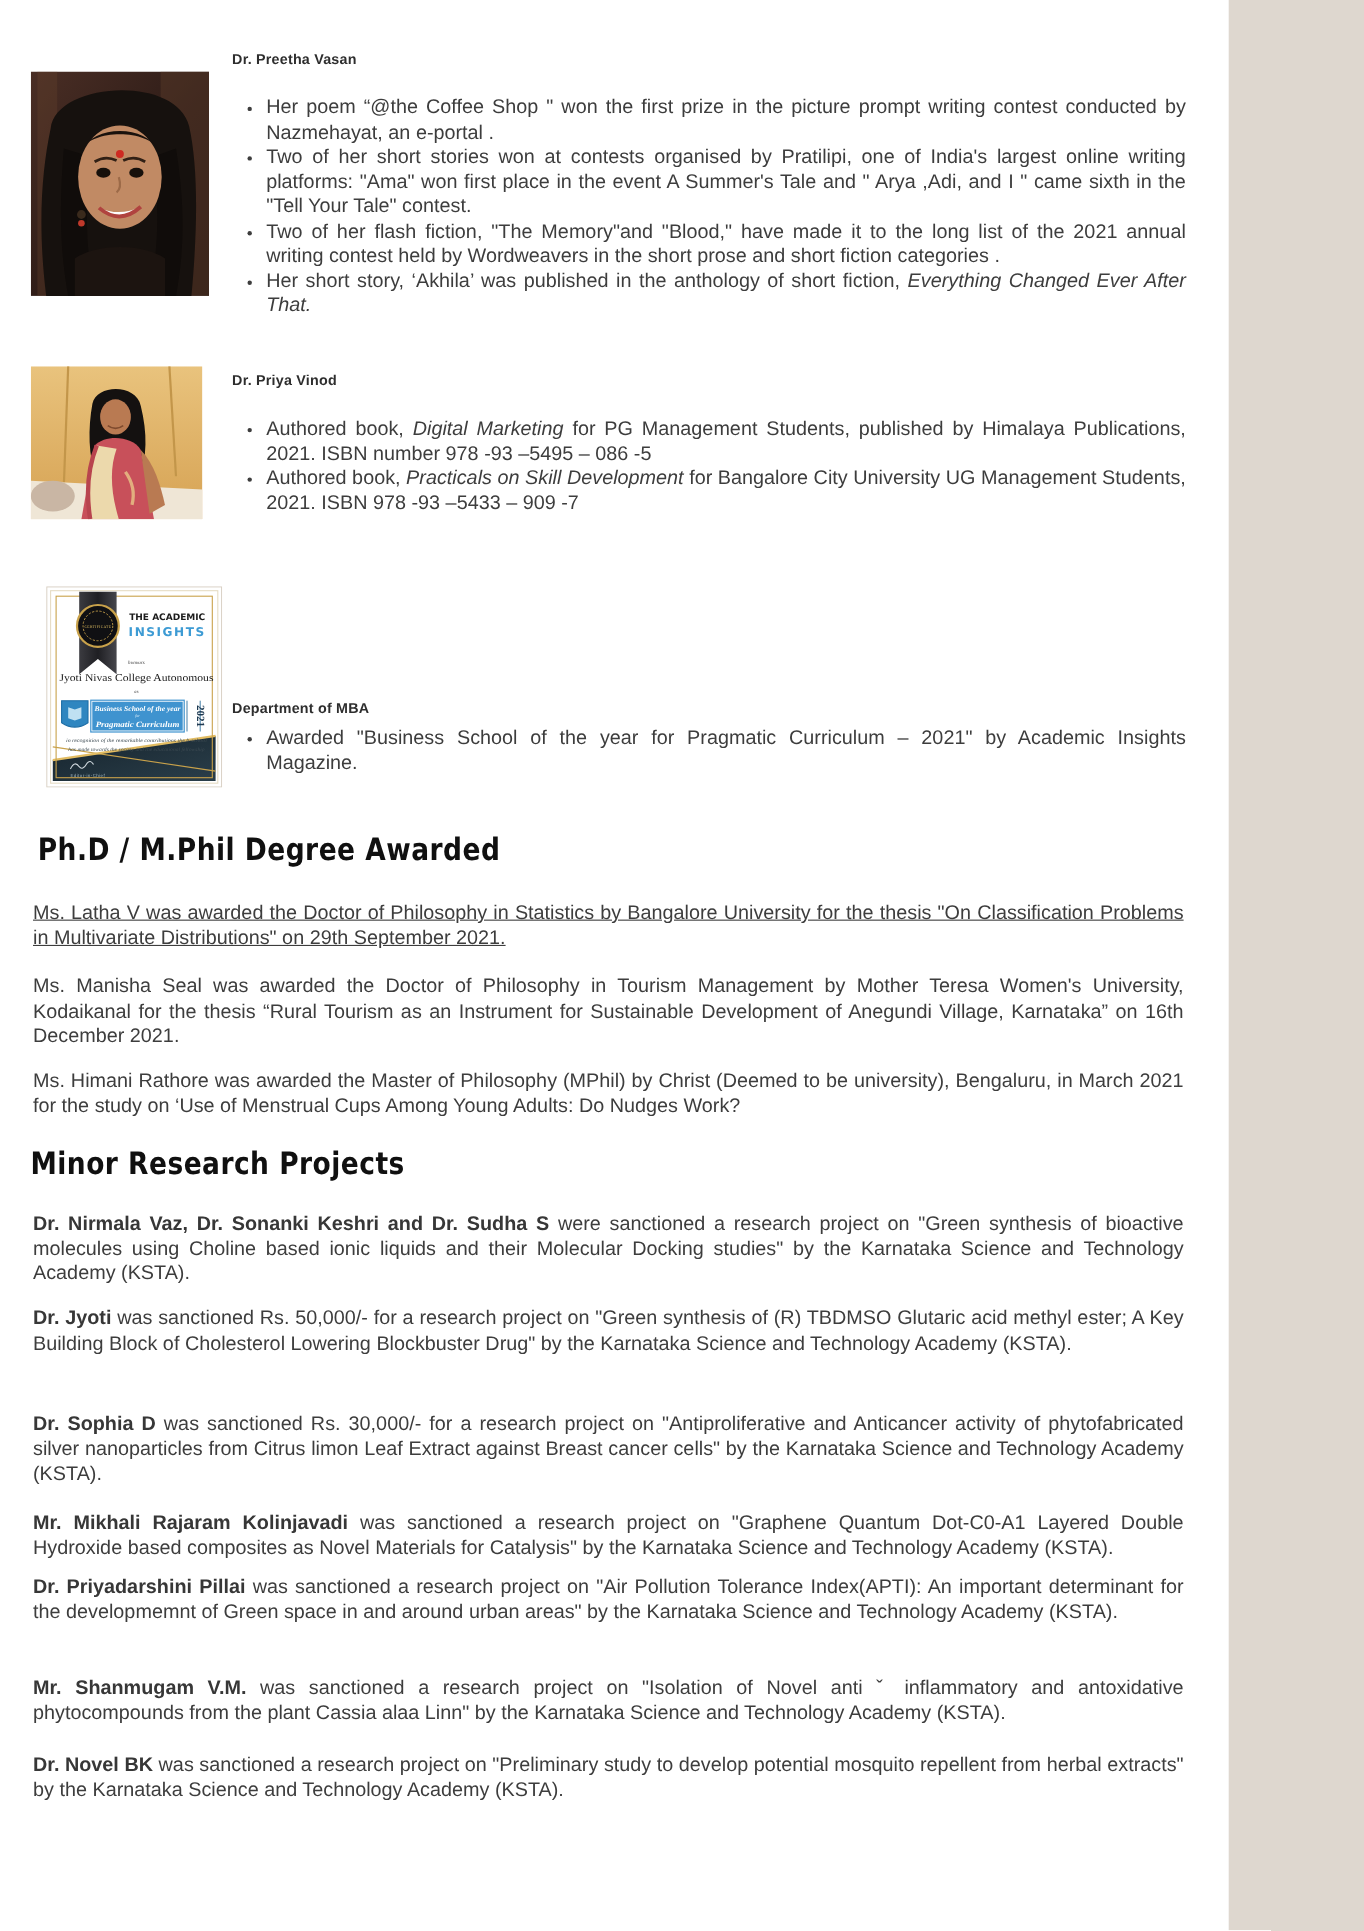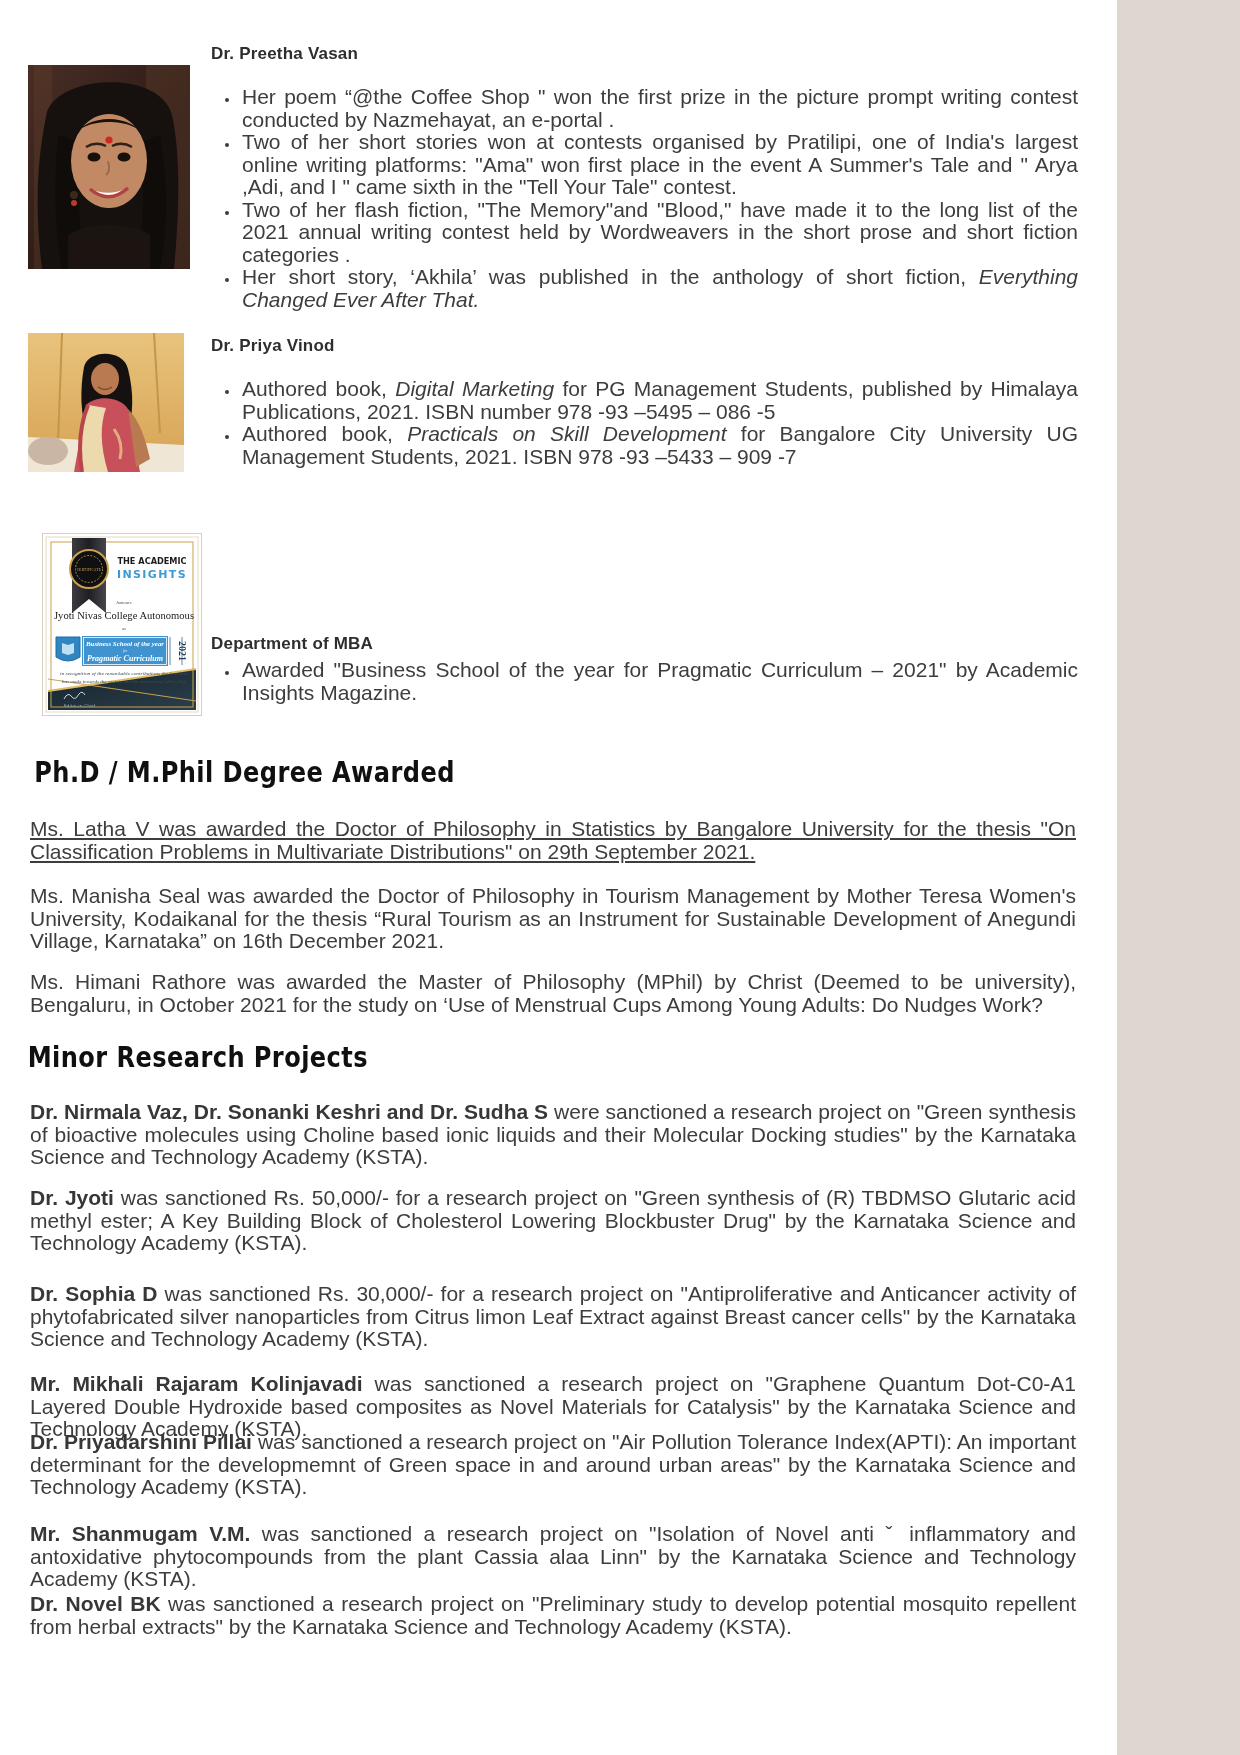--- a/index.html
+++ b/index.html
@@ -1,22 +1,22 @@
 <!DOCTYPE html>
 <html><head>
 <meta charset="utf-8">
 <style>
   html,body{margin:0;padding:0;background:#ffffff;}
   .page{position:relative;width:1240px;height:1755px;background:#ffffff;overflow:hidden;
         font-family:"Liberation Sans",sans-serif;}
   .stripe{position:absolute;top:0;right:0;width:123px;height:1755px;background:#ded7cf;}
   .abs{position:absolute;}
 
-  .sec-title{font-size:17px;font-weight:700;color:#2e2e2e;line-height:24px;letter-spacing:.2px;}
-  .body-text{font-size:21px;line-height:22.5px;color:#3d3d3d;text-align:justify;}
+  .sec-title{font-size:13px;font-weight:700;color:#2e2e2e;line-height:24px;letter-spacing:.2px;}
+  .body-text{font-size:18px;line-height:22.5px;color:#3d3d3d;text-align:justify;}
   .blist{margin:0;padding-left:29px;}
   .blist li{margin:0;padding-left:2px;}
   .blist li::marker{color:#3d3d3d;font-size:14px;}
 
   .txt1{left:211px;top:42px;width:867px;}
   .txt2{left:211px;top:334px;width:867px;}
   .txt3{left:211px;top:632px;width:867px;}
   .txt1 .blist{margin-top:20px;}
   .txt2 .blist{margin-top:20px;}
   .txt3 .blist{margin-top:3px;}
@@ -168,21 +168,21 @@
     <ul class="blist body-text">
       <li><span class="sg-r">Awarded "Business School of the year for Pragmatic Curriculum – 2021" by Academic Insights Magazine.</span></li>
     </ul>
   </div>
 
   <div class="abs heading-wrap h-phd">
     <span class="heading-inner">Ph.D / M.Phil Degree Awarded</span>
   </div>
   <p class="abs para body-text p-phd1"><span class="sg-r">Ms. Latha V was awarded the Doctor of Philosophy in Statistics by Bangalore University for the thesis "On Classification Problems in Multivariate Distributions" on 29th September 2021.</span></p>
   <p class="abs para body-text p-phd2"><span class="sg-r">Ms. Manisha Seal was awarded the Doctor of Philosophy in Tourism Management by Mother Teresa Women's University, Kodaikanal for the thesis “Rural Tourism as an Instrument for Sustainable Development of Anegundi Village, Karnataka” on 16th December 2021.</span></p>
-  <p class="abs para body-text p-phd3"><span class="sg-r">Ms. Himani Rathore was awarded the Master of Philosophy (MPhil) by Christ (Deemed to be university), Bengaluru, in October 2021 for the study on ‘Use of Menstrual Cups Among Young Adults: Do Nudges Work?</span></p>
+  <p class="abs para body-text p-phd3"><span class="sg-r">Ms. Himani Rathore was awarded the Master of Philosophy (MPhil) by Christ (Deemed to be university), Bengaluru, in March 2021 for the study on ‘Use of Menstrual Cups Among Young Adults: Do Nudges Work?</span></p>
 
   <div class="abs heading-wrap h-minor">
     <span class="heading-inner">Minor Research Projects</span>
   </div>
   <p class="abs para body-text p-mp1"><span class="sg-b">Dr. Nirmala Vaz, Dr. Sonanki Keshri and Dr. Sudha S</span><span class="sg-r"> were sanctioned a research project on "Green synthesis of bioactive molecules using Choline based ionic liquids and their Molecular Docking studies" by the Karnataka Science and Technology Academy (KSTA).</span></p>
   <p class="abs para body-text p-mp2"><span class="sg-b">Dr. Jyoti</span><span class="sg-r"> was sanctioned Rs. 50,000/- for a research project on "Green synthesis of (R) TBDMSO Glutaric acid methyl ester; A Key Building Block of Cholesterol Lowering Blockbuster Drug" by the Karnataka Science and Technology Academy (KSTA).</span></p>
   <p class="abs para body-text p-mp3"><span class="sg-b">Dr. Sophia D</span><span class="sg-r"> was sanctioned Rs. 30,000/- for a research project on "Antiproliferative and Anticancer activity of phytofabricated silver nanoparticles from Citrus limon Leaf Extract against Breast cancer cells" by the Karnataka Science and Technology Academy (KSTA).</span></p>
   <p class="abs para body-text p-mp4"><span class="sg-b">Mr. Mikhali Rajaram Kolinjavadi</span><span class="sg-r"> was sanctioned a research project on "Graphene Quantum Dot-C0-A1 Layered Double Hydroxide based composites as Novel Materials for Catalysis" by the Karnataka Science and Technology Academy (KSTA).</span></p>
   <p class="abs para body-text p-mp5"><span class="sg-b">Dr. Priyadarshini Pillai</span><span class="sg-r"> was sanctioned a research project on "Air Pollution Tolerance Index(APTI): An important determinant for the developmemnt of Green space in and around urban areas" by the Karnataka Science and Technology Academy (KSTA).</span></p>
   <p class="abs para body-text p-mp6"><span class="sg-b">Mr. Shanmugam V.M.</span><span class="sg-r"> was sanctioned a research project on "Isolation of Novel anti ˇ inflammatory and antoxidative phytocompounds from the plant Cassia alaa Linn" by the Karnataka Science and Technology Academy (KSTA).</span></p>

